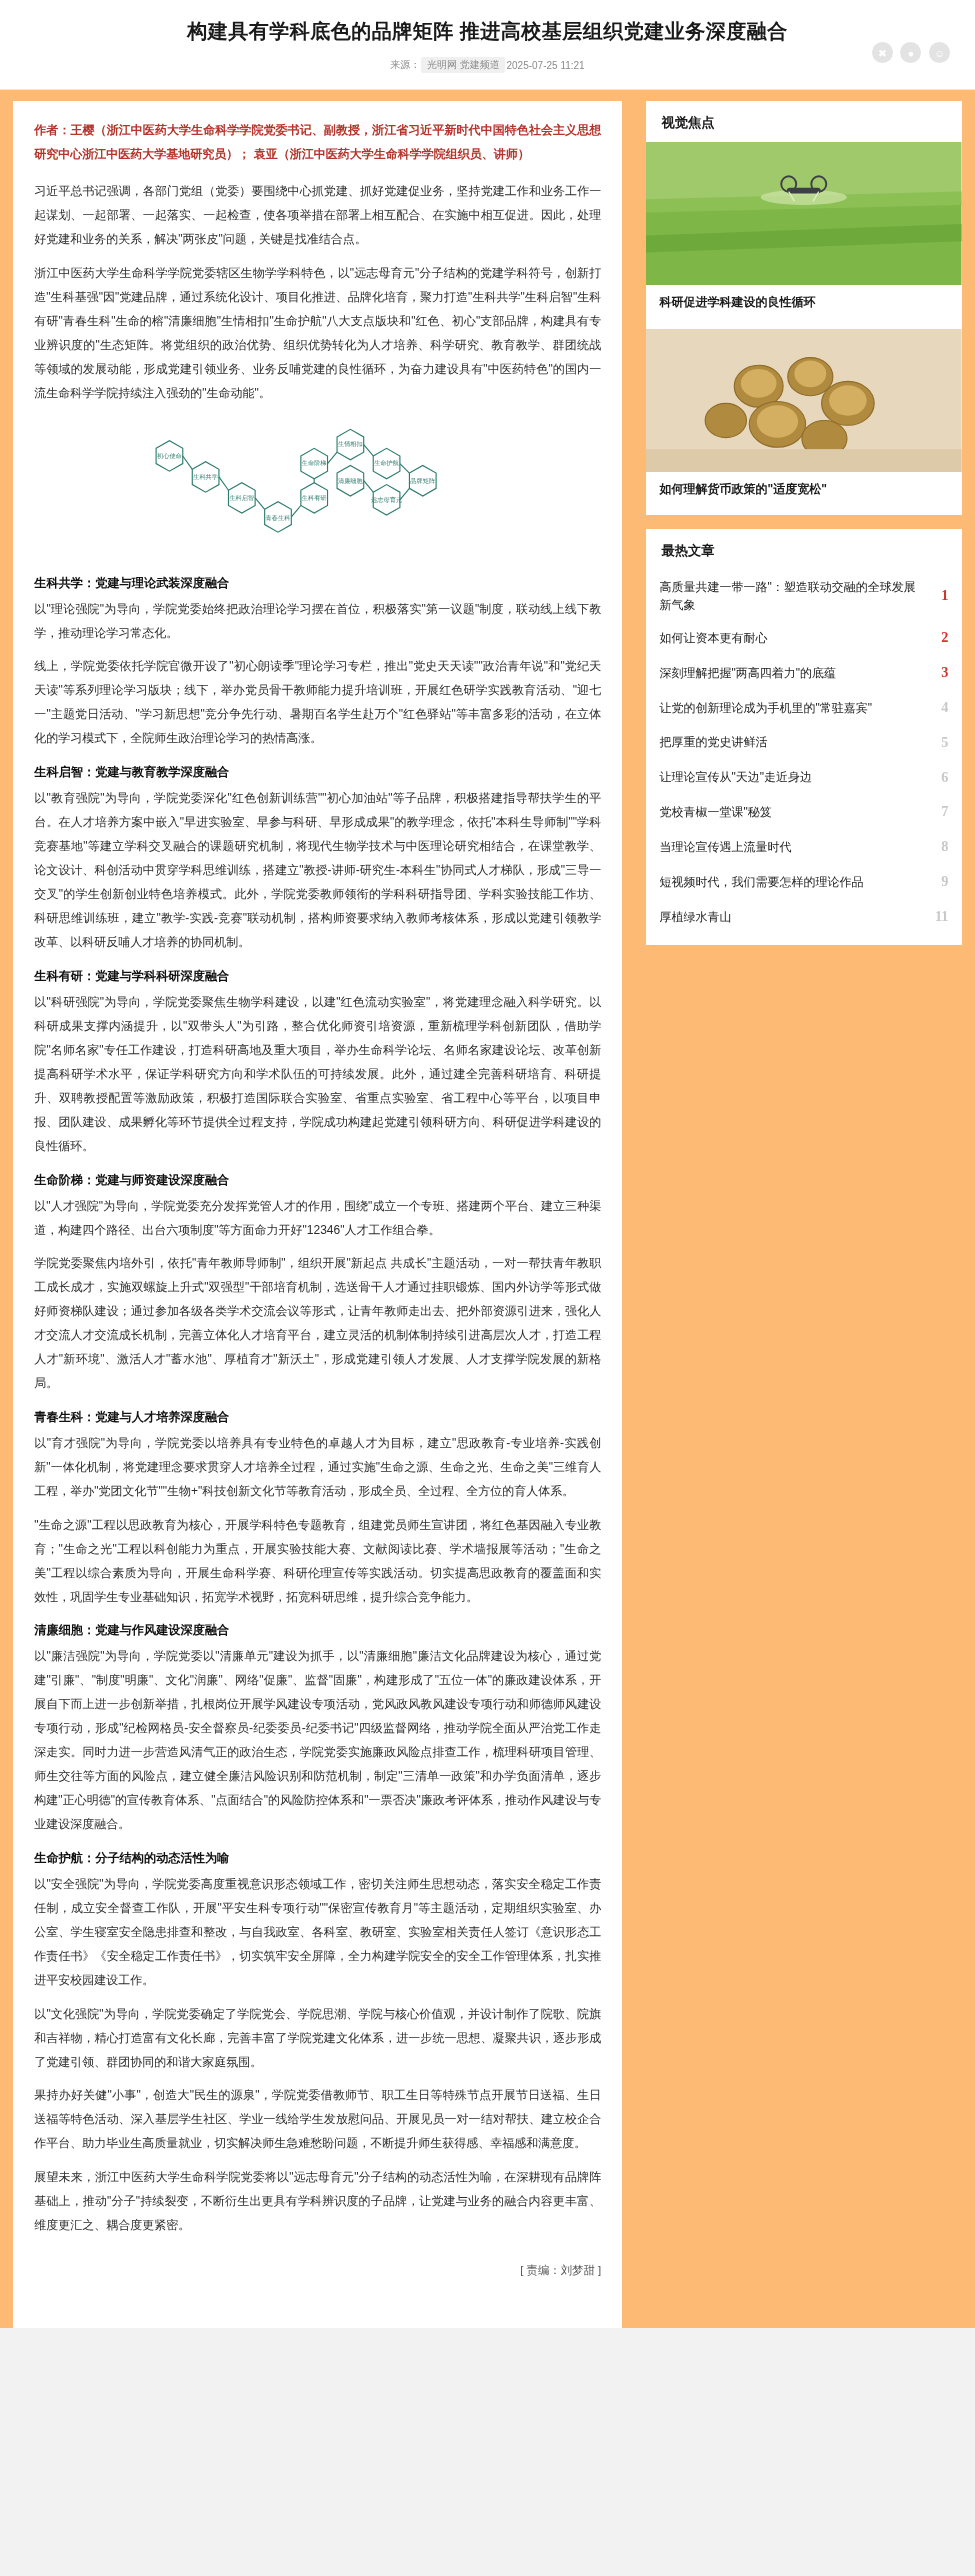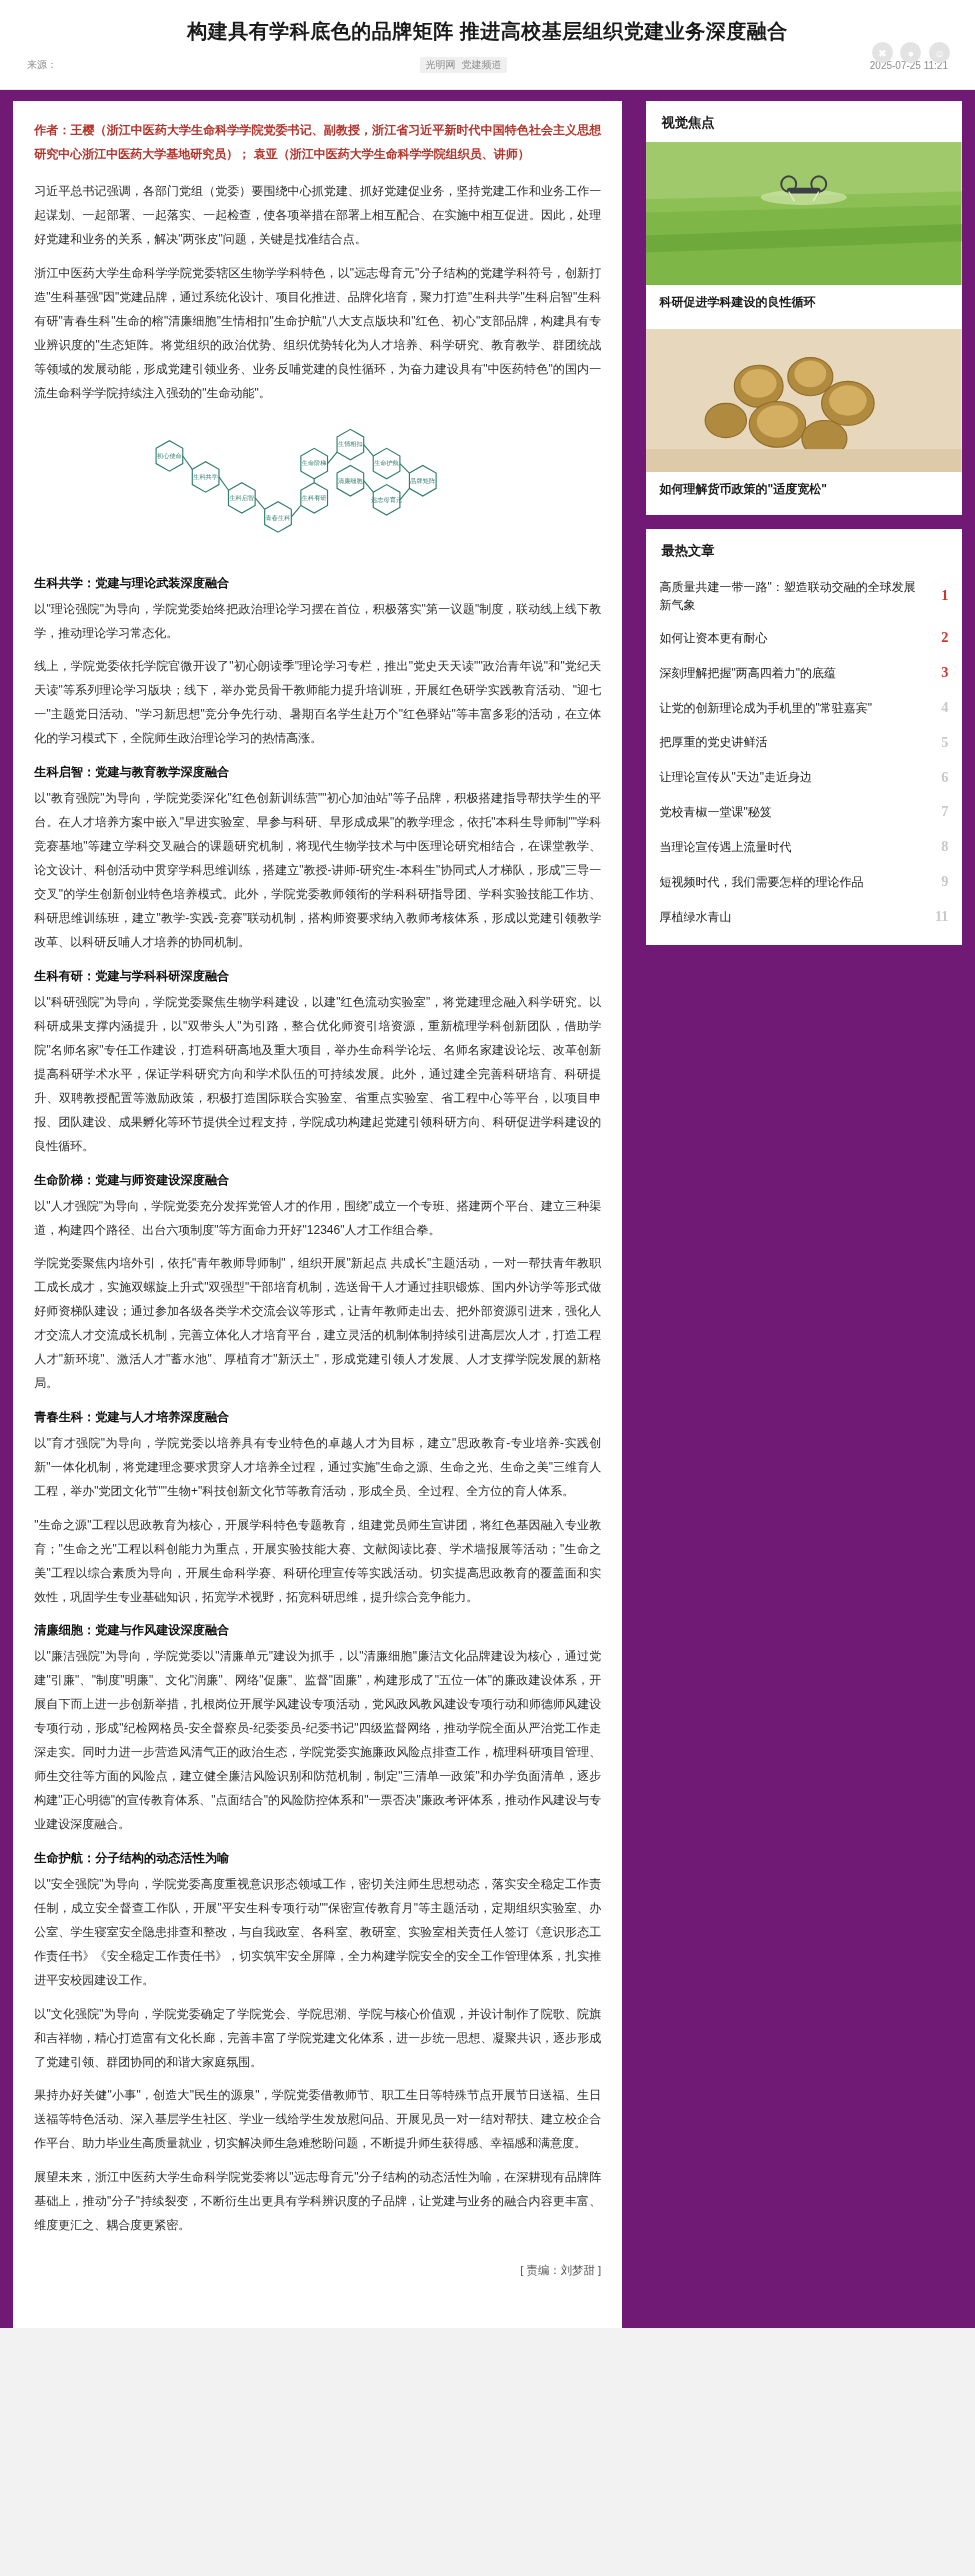--- a/index.html
+++ b/index.html
@@ -8,21 +8,21 @@
     background: #f2f2f2;
     font-family: "Liberation Sans", sans-serif;
   }
   body {
     width: 975px;
     min-height: 2576px;
     position: relative;
   }
   .page {
     width: 975px;
-    background: #701a75;
+    background: #fdba74;
     padding: 0;
     box-sizing: border-box;
   }
   
   .header {
     background: #ffffff;
     padding: 13.3px 27px 5.7px 27px;
     position: relative;
   }
   .headline {
@@ -30,32 +30,31 @@
     font-weight: bold;
     color: #1a1a1a;
     text-align: center;
     line-height: 1.45;
     letter-spacing: 0.5px;
     margin: 3.8px 0 11.4px 0;
   }
   .subbar {
     display: flex;
     align-items: center;
-    justify-content: space-between;
-    gap: 23px;
+    justify-content: center;
+    gap: 1px;
     font-size: 10px;
     color: #8c8c8c;
     padding-bottom: 9.5px;
   }
   .subbar .src-badge {
     background: #f0f0f0;
     color: #8c8c8c;
     padding: 1px 5.7px;
     border-radius: 1.9px;
-    font-family: Liberation Mono, monospace;
   }
   .share-icons {
     position: absolute;
     right: 25px;
     top: 42px;
     display: flex;
     gap: 7.6px;
   }
   .circ {
     width: 21px;

